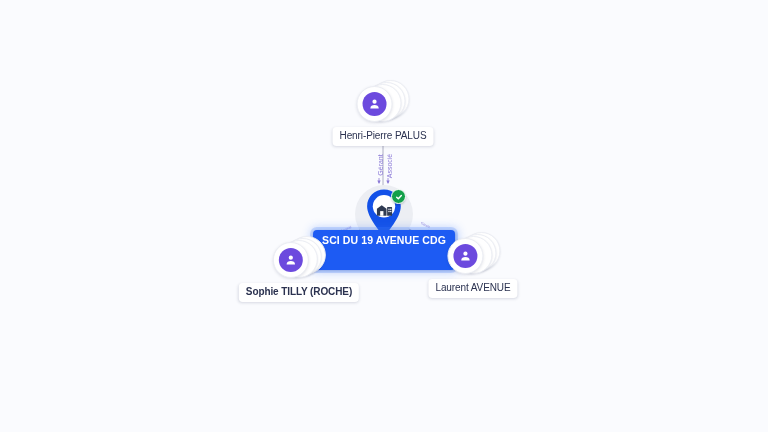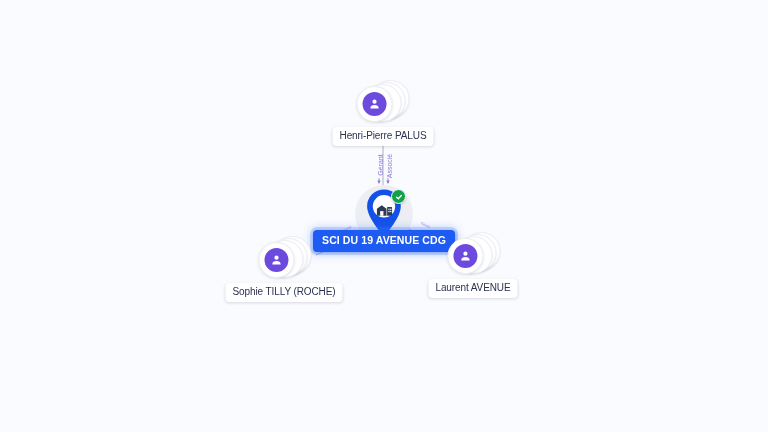--- a/index.html
+++ b/index.html
@@ -154,21 +154,21 @@
     left: 50%;
     top: 45px;
     transform: translateX(-50%);
   }
   .company-pill {
     background: #1d5bf3;
     color: #ffffff;
     font-size: 10.5px;
     font-weight: bold;
     line-height: 1;
-    padding: 5px 9px 6px 9px;
+    padding: 5px 9px 24px 9px;
     border-radius: 4px;
     white-space: nowrap;
     letter-spacing: 0.1px;
     box-shadow: 0 0 0 3px rgba(62,122,250,0.22),
                 0 0 9px 3px rgba(62,122,250,0.28),
                 0 1px 3px rgba(20,40,110,0.25);
   }
 
   
   .edge-label {
@@ -270,21 +270,21 @@
             <path d="M5 12.5 L10 17.5 L19 7.5"></path>
           </svg>
         </div>
       </div>
     </div>
     <div class="company-pill-wrap">
       <div class="company-pill">SCI DU 19 AVENUE CDG</div>
     </div>
   </div>
 
-  <div class="node" style="left:284px; top:269px;">
+  <div class="node" style="left:299px; top:269px;font-weight:bold;">
     <div class="person-avatar-wrap">
       <div class="stack-card c3"></div>
       <div class="stack-card c2"></div>
       <div class="stack-card c1"></div>
       <div class="avatar-disc">
         <div class="avatar-circle">
           <svg width="14" height="14" viewBox="0 0 24 24" fill="#ffffff">
             <circle cx="12" cy="8" r="3.6"></circle>
             <path d="M4.8 19.5c0-3.6 3.2-5.6 7.2-5.6s7.2 2 7.2 5.6z"></path>
           </svg>

